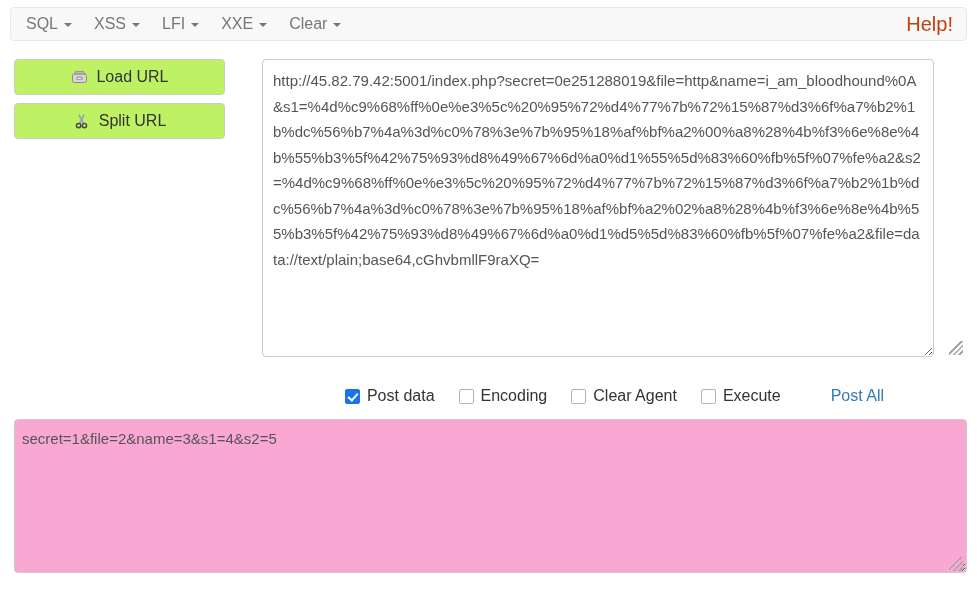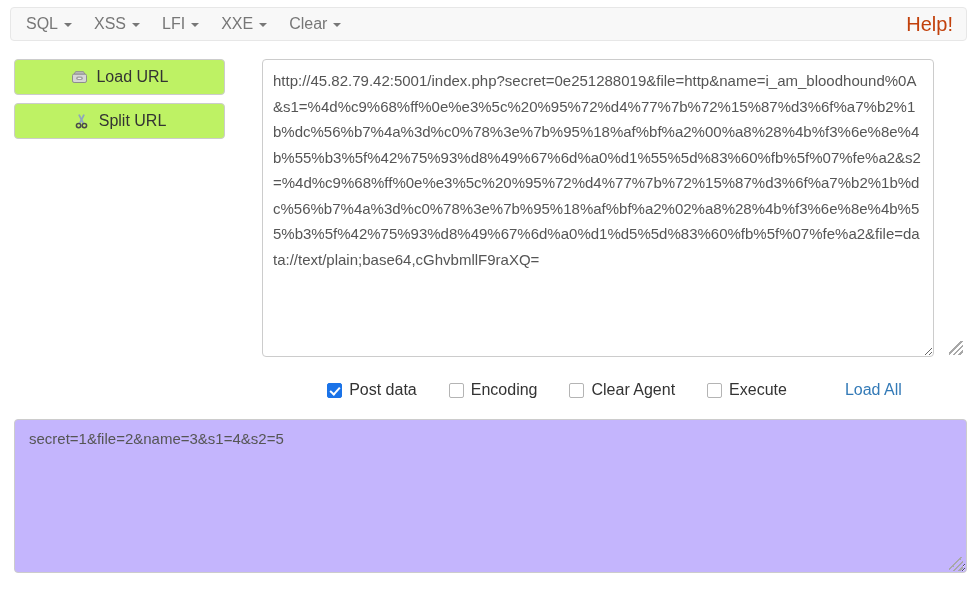--- a/index.html
+++ b/index.html
@@ -123,23 +123,23 @@
   }
 
   
   .options-row {
     position: absolute;
     left: 262px;
     top: 381px;
     width: 705px;
     height: 24px;
     display: flex;
-    align-items: flex-start;
+    align-items: flex-end;
     justify-content: center;
-    gap: 8px;
+    gap: 0;
   }
   .opt {
     display: inline-flex;
     align-items: center;
     gap: 7px;
     margin-right: 24px;
     font-size: 16px;
     color: #333333;
     cursor: pointer;
     white-space: nowrap;
@@ -183,22 +183,22 @@
   
   .post-area {
     position: absolute;
     left: 14px;
     top: 419px;
     width: 953px;
     height: 154px;
     box-sizing: border-box;
     border: 1px solid #cccccc;
     border-radius: 4px;
-    background: #c4b5fd;
-    padding: 8px 14px;
+    background: #f9a8d4;
+    padding: 8px 7px;
     font-family: "Liberation Sans", sans-serif;
     font-size: 15px;
     line-height: 22px;
     color: #555555;
     resize: both;
     overflow: hidden;
     word-break: break-all;
     white-space: pre-wrap;
     outline: none;
   }
@@ -300,17 +300,17 @@
   <label class="opt">
     <span class="cbox"></span>
     <span>Clear Agent</span>
   </label>
 
   <label class="opt">
     <span class="cbox"></span>
     <span>Execute</span>
   </label>
 
-  <a class="clear-all" href="#">Load All</a>
+  <a class="clear-all" href="#">Post All</a>
 </div>
 
 <div class="post-area" contenteditable="true" spellcheck="false" style="">secret=1&amp;file=2&amp;name=3&amp;s1=4&amp;s2=5</div>
 <div class="grip post"></div>
 
 </body></html>

